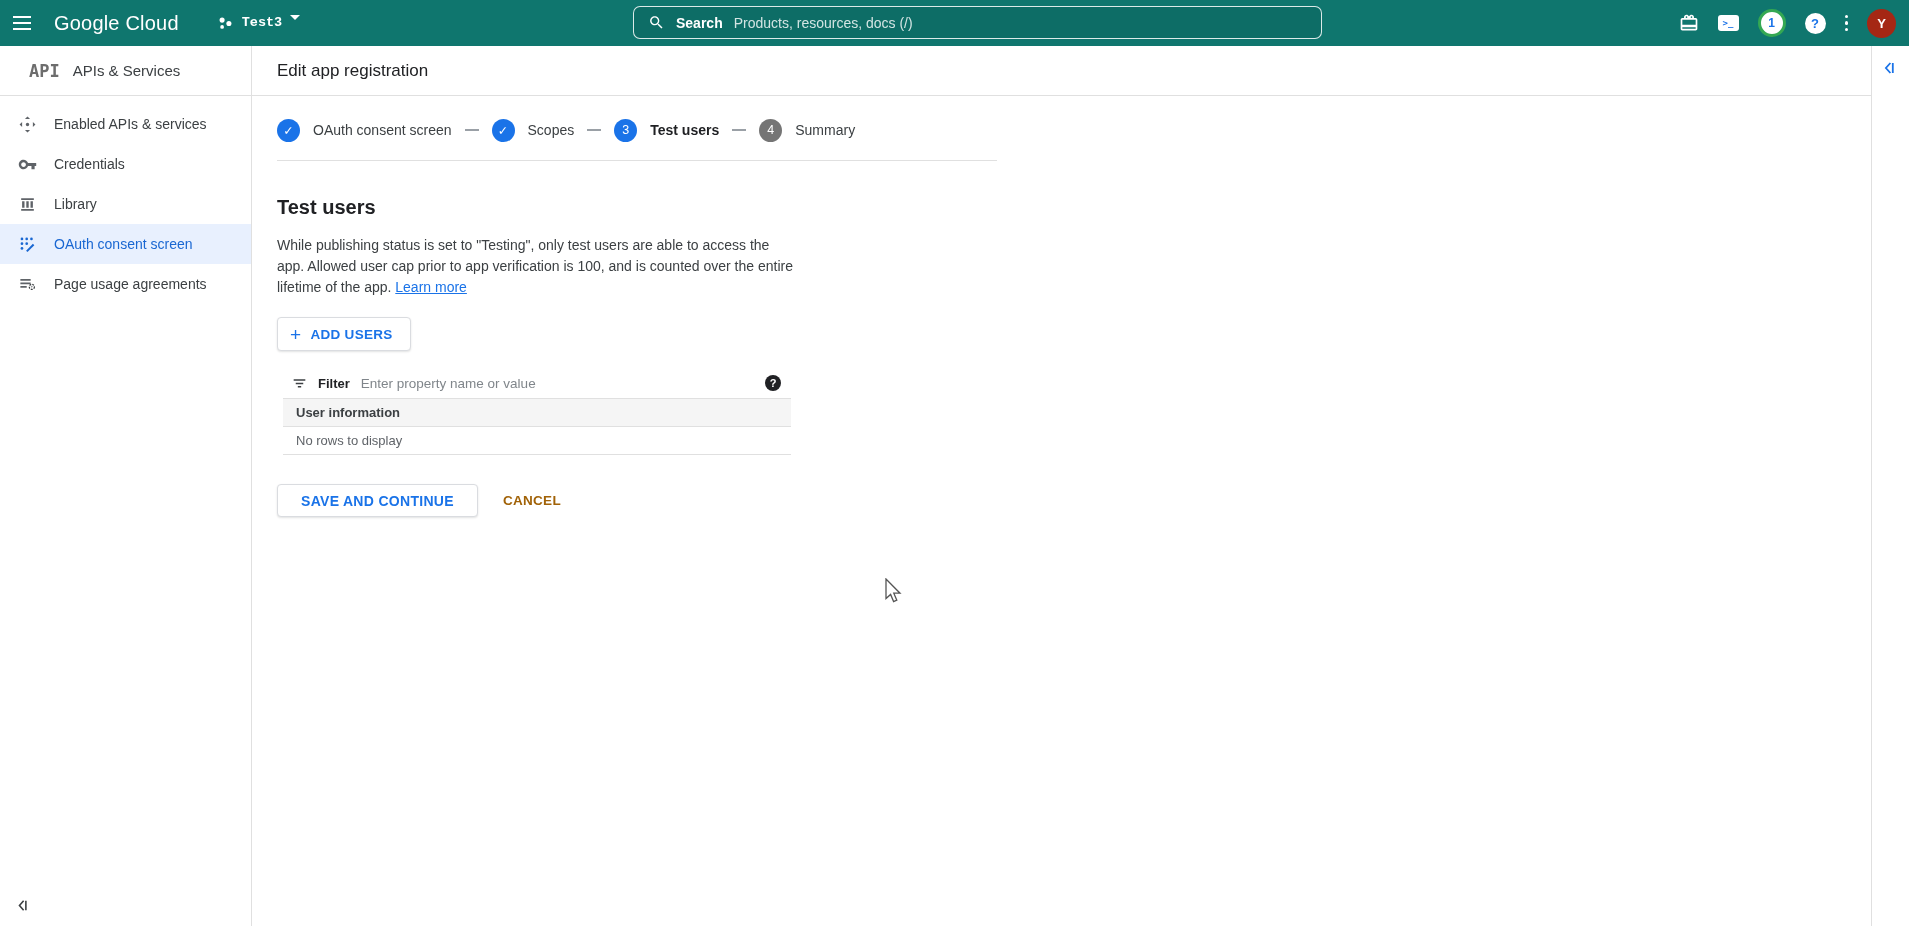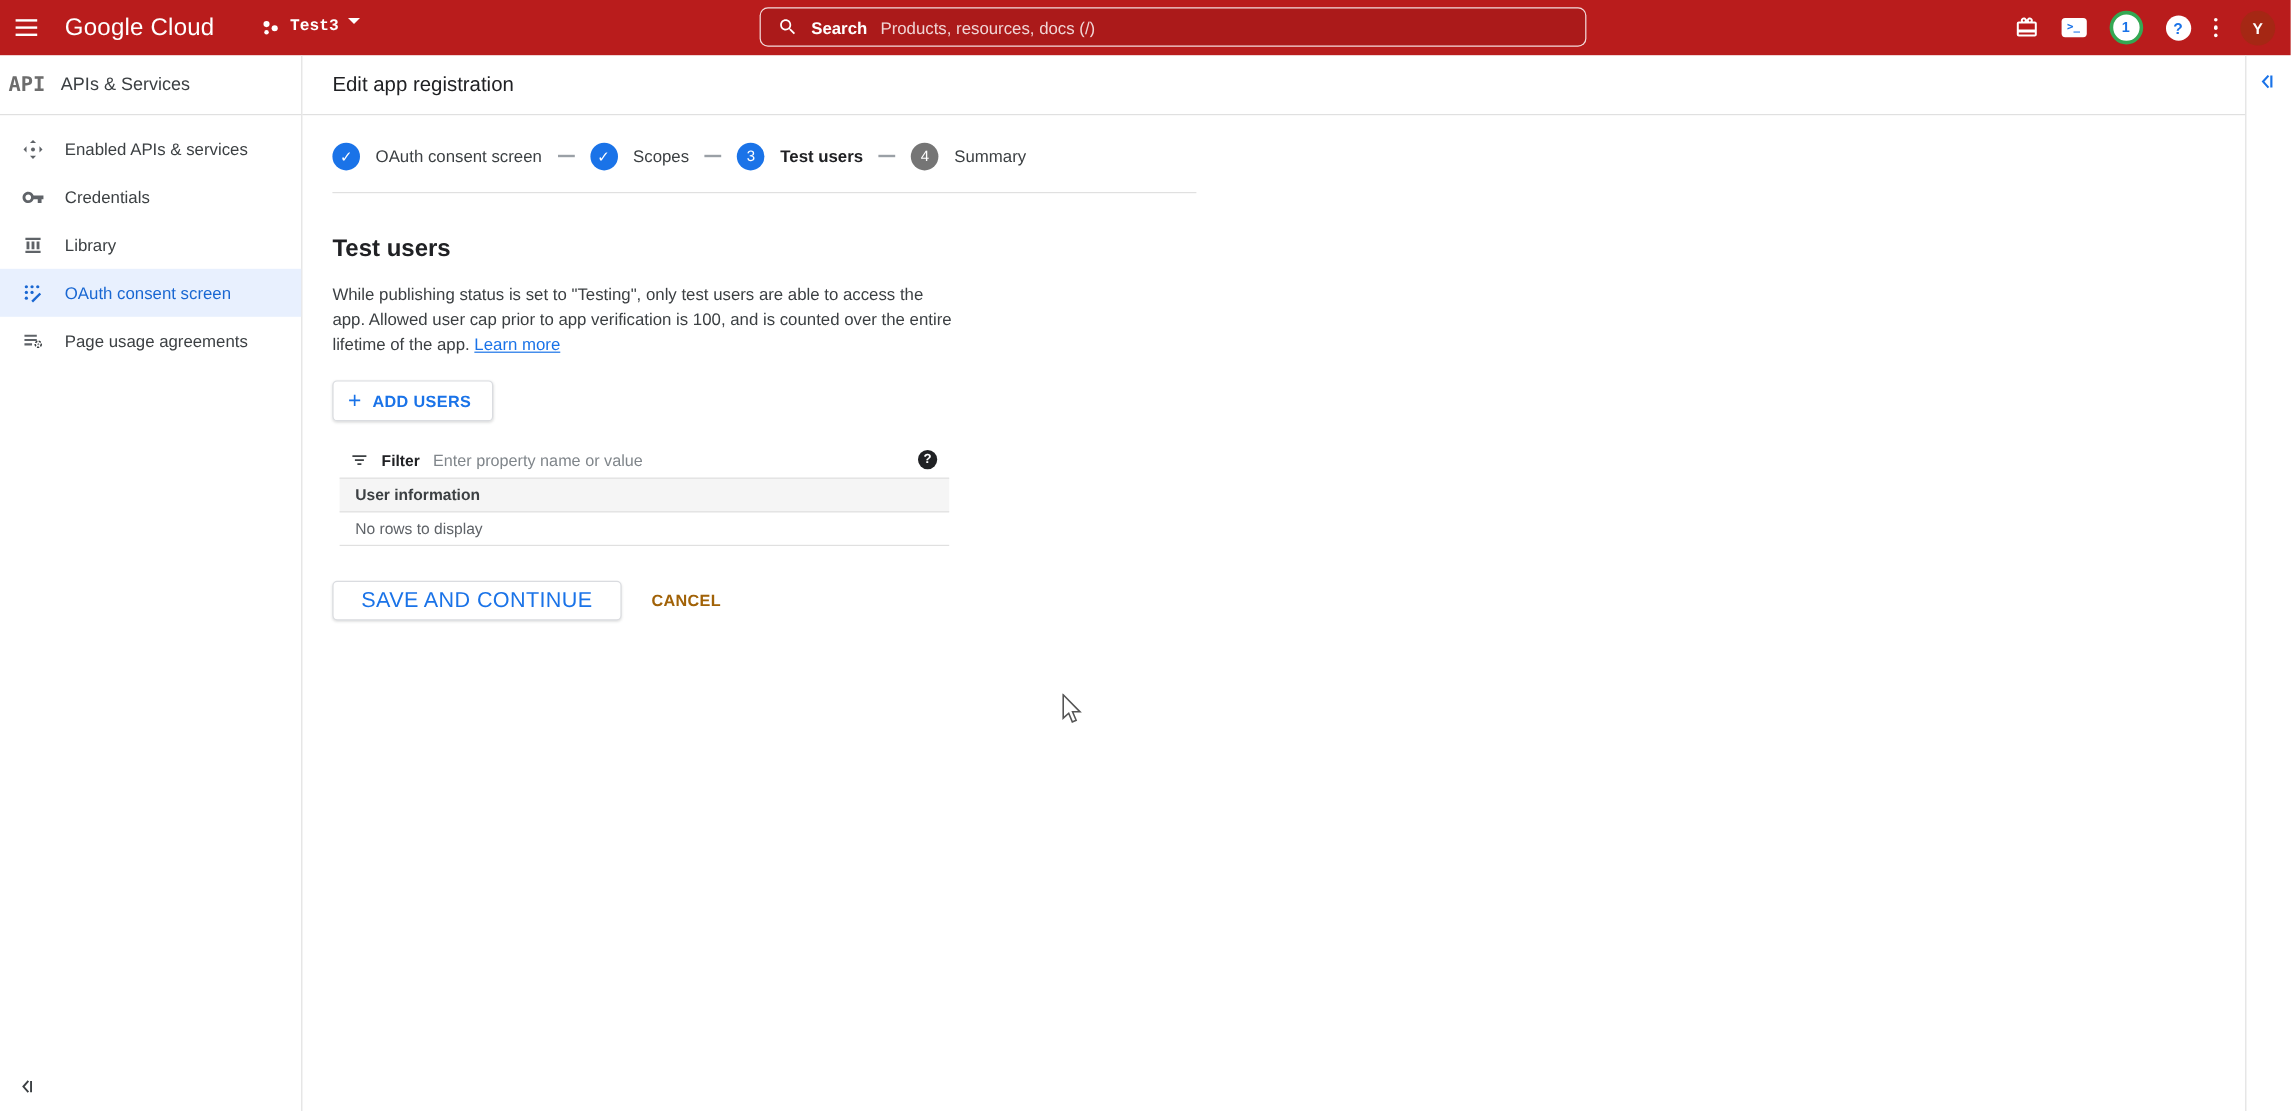--- a/index.html
+++ b/index.html
@@ -1,20 +1,20 @@
 <!DOCTYPE html>
 <html><head>
 <meta charset="utf-8">
 <style>
   * { margin:0; padding:0; box-sizing:border-box; }
   html,body { width:1909px; height:926px; overflow:hidden; background:#fff;
               font-family:"Liberation Sans", sans-serif; }
 
   
-  .topbar { height:46px; background:#b91c1c; display:flex; align-items:center; position:relative; }
+  .topbar { height:46px; background:#0f766e; display:flex; align-items:center; position:relative; }
   .hamburger { width:44px; height:46px; display:flex; flex-direction:column; align-items:center;
                justify-content:center; gap:4px; background:none; border:none; cursor:pointer; }
   .hamburger span { display:block; width:18px; height:2px; background:#fff; }
   .gc-logo { color:#fff; font-size:20px; letter-spacing:.2px; margin-left:10px; cursor:pointer; white-space:nowrap; }
   .project-sel { margin-left:38px; display:flex; align-items:flex-start; gap:8px; cursor:pointer;font-family:Liberation Mono, monospace; }
   .project-sel .pname { color:#fff; font-size:13.5px; font-weight:700; }
   .caret-down { width:0; height:0; border-left:5px solid transparent; border-right:5px solid transparent;
                 border-top:5px solid #fff; }
   .searchbar { position:absolute; left:633px; top:6px; width:689px; height:33px;
                border:1px solid rgba(255,255,255,.85); border-radius:7px; background:rgba(0,0,0,.07);
@@ -34,21 +34,21 @@
            font-size:13px; font-weight:700; display:flex; align-items:center; justify-content:center; }
   .kebab { display:flex; flex-direction:column; gap:3px; }
   .kebab i { width:3.5px; height:3.5px; border-radius:50%; background:#fff; }
   .avatar { width:29px; height:29px; border-radius:50%; background:#a52714; color:#fff; font-size:13px;
             font-weight:700; display:flex; align-items:center; justify-content:center; }
 
   
   .app { display:flex; height:880px; }
   aside { width:252px; border-right:1px solid #e0e0e0; position:relative; flex:none; }
   .aside-header { height:50px; border-bottom:1px solid #e0e0e0; display:flex; align-items:center;
-                  padding-left:7px; gap:13px; }
+                  padding-left:29px; gap:13px; }
   .api-logo { font-family:"DejaVu Sans Mono", monospace; font-weight:700; font-size:17px; color:#6d6d6d; }
   .aside-title { font-size:15px; color:#3c4043; }
   nav { padding-top:8px; }
   .nav-item { height:40px; display:flex; align-items:center; gap:17px; padding-left:18px;
               font-size:14px; color:#3c4043; cursor:pointer; }
   .nav-item svg { width:19px; height:19px; fill:#5f6368; flex:none; }
   .nav-item.selected { background:#e8f0fe; color:#1967d2; }
   .nav-item.selected svg { fill:#1967d2; }
   .aside-collapse { position:absolute; left:15px; bottom:10px; color:#3c4043; background:none; border:none; cursor:pointer; }
 
@@ -86,21 +86,21 @@
   .filter-row input::placeholder { color:#80868b; }
   .filter-help { width:16px; height:16px; border-radius:50%; background:#202124; color:#fff; font-size:11px;
                  font-weight:700; display:flex; align-items:center; justify-content:center; border:none; cursor:pointer; }
   .thead { height:29px; background:#f5f5f5; border-top:1px solid #e0e0e0; border-bottom:1px solid #e0e0e0;
            display:flex; align-items:center; padding-left:13px; font-size:13px; font-weight:700; color:#3c4043; }
   .tempty { height:28px; border-bottom:1px solid #e0e0e0; display:flex; align-items:center;
             padding-left:13px; font-size:13px; color:#5f6368; }
 
   .actions { margin-top:29px; display:flex; align-items:center; gap:25px; }
   .save-btn { height:33px; padding:0 23px; background:#fff; border:1px solid #dadce0; border-radius:4px;
-              color:#1a73e8; font-size:18px; font-weight:400; letter-spacing:.3px; cursor:pointer;
+              color:#1a73e8; font-size:14px; font-weight:700; letter-spacing:.3px; cursor:pointer;
               box-shadow:0 1px 2px rgba(60,64,67,.15); font-family:"Liberation Sans", sans-serif; }
   .cancel-btn { background:none; border:none; color:#a16207; font-size:13.5px; font-weight:700;
                 letter-spacing:.3px; cursor:pointer; font-family:"Liberation Sans", sans-serif; }
 
   .rail { width:38px; border-left:1px solid #e0e0e0; position:relative; flex:none; }
   .rail-collapse { position:absolute; top:14px; left:9px; color:#1a73e8; background:none; border:none; cursor:pointer; }
 
   .mouse-cursor { position:absolute; left:884px; top:578px; z-index:99; pointer-events:none; }
 </style>
 </head>

